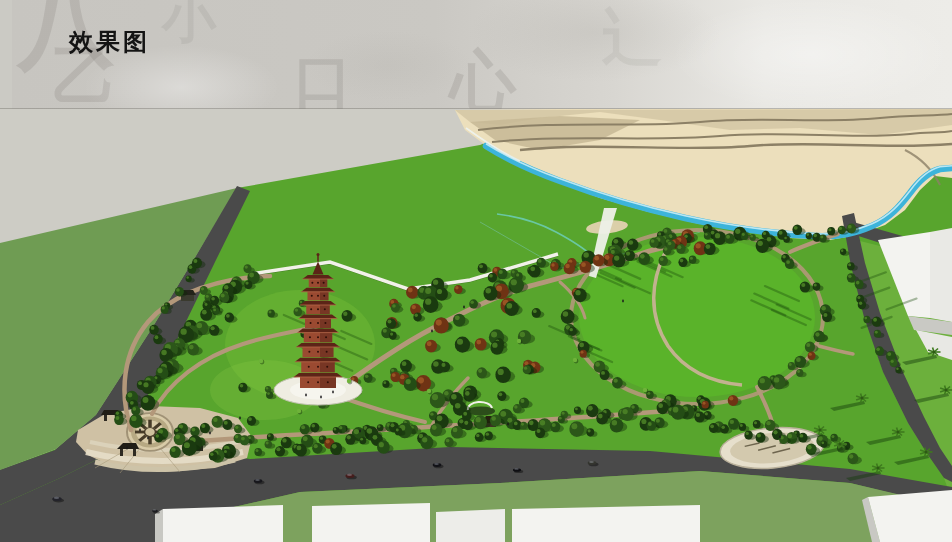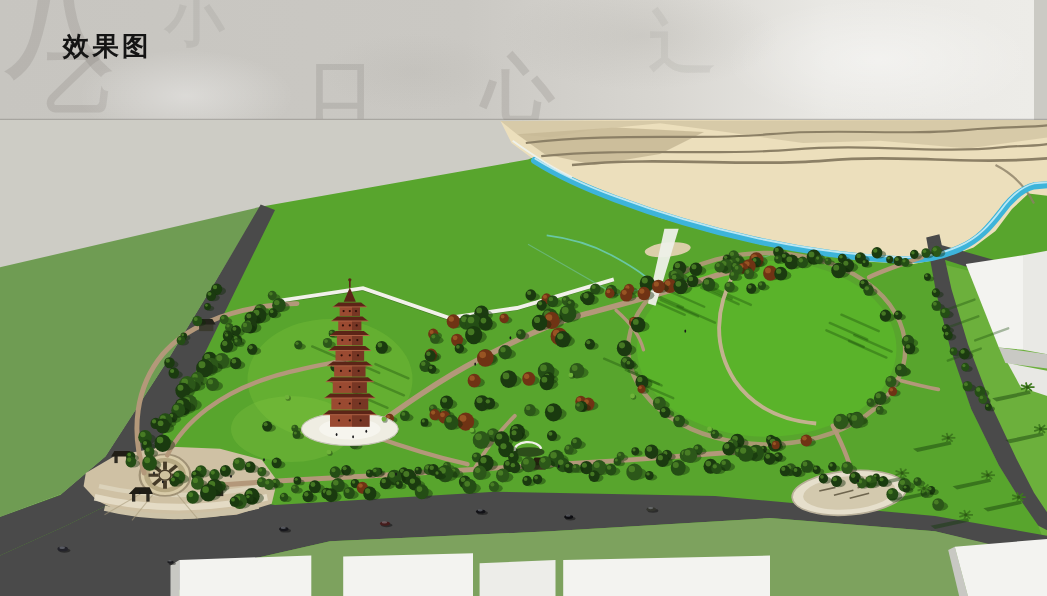--- a/index.html
+++ b/index.html
@@ -1,19 +1,19 @@
 <!DOCTYPE html>
 <html style="--header_left: #c7c5c0; --header_right: #e9e8e4; --title_color: #141414; --ground_gray: #cdccc5; --olive_field: #6f9c53; --park_green: #58a52d; --circular_lawn: #5ab32a; --east_lawn: #6cb03c; --verge_green: #7da25e; --road: #4a4a4a; --sand_light: #ecdfbc; --sand_mid: #d5c8a5; --sand_dark: #c7b995; --sand_line: #8c8066; --water: #3db4da; --water_light: #c8ecf6; --path_tan: #b3987a; --path_light: #c8b295; --plaza_tan: #cfc1a4; --plaza_cream: #e6dec9; --tree_dark: #1b3a10; --tree_mid: #2c5719; --tree_light: #4e8427; --tree_red: #6f3314; --palm_green: #3e7a1e; --pagoda_body: #9a4a31; --pagoda_roof: #5c2417; --pagoda_base: #efede2; --building_top: #f3f3f0; --building_side: #c8c8c3; --car_dark: #1f1f24;"><head>
 <meta charset="utf-8">
 <style>
   html,body{margin:0;padding:0}
   body{width:952px;height:542px;position:relative;overflow:hidden;
        font-family:"Liberation Sans",sans-serif;background:#cbcac4}
   #slide{position:absolute;inset:0}
-  #slide-header{position:absolute;left:0;top:0;width:940px;height:109px;overflow:hidden;
+  #slide-header{position:absolute;left:12px;top:0;width:940px;height:109px;overflow:hidden;
     background:linear-gradient(90deg,var(--header_left,#c7c5c0) 0%,#cac8c3 45%,#d8d6d1 64%,var(--header_right,#e9e8e4) 80%,#edece8 100%)}
   #slide-header::after{content:"";position:absolute;inset:0;
     background:
       radial-gradient(140px 60px at 18% 80%, rgba(255,255,255,.35), transparent 70%),
       radial-gradient(180px 70px at 62% 30%, rgba(170,168,162,.25), transparent 70%),
       radial-gradient(120px 50px at 40% 60%, rgba(175,173,167,.2), transparent 70%),
       radial-gradient(200px 80px at 85% 50%, rgba(255,255,255,.4), transparent 70%);}
   .wm{position:absolute;color:rgba(118,116,110,.20);font-weight:700;line-height:1;user-select:none}
   #page-title{position:absolute;left:57px;top:26px;margin:0;font-size:24px;font-weight:800;
     letter-spacing:3px;color:var(--title_color,#141414);z-index:3}

